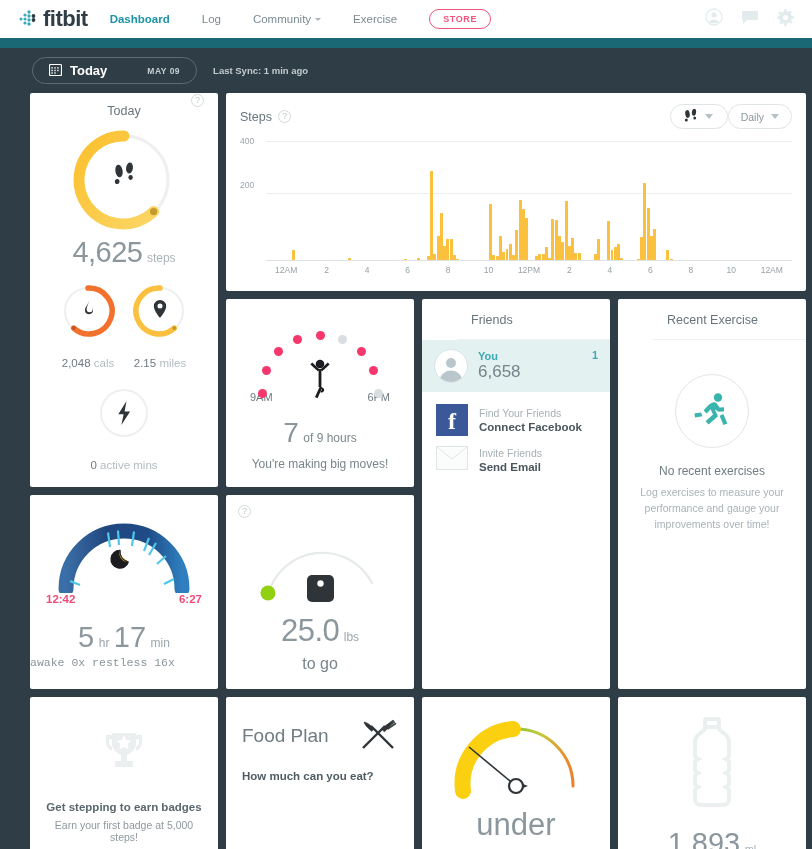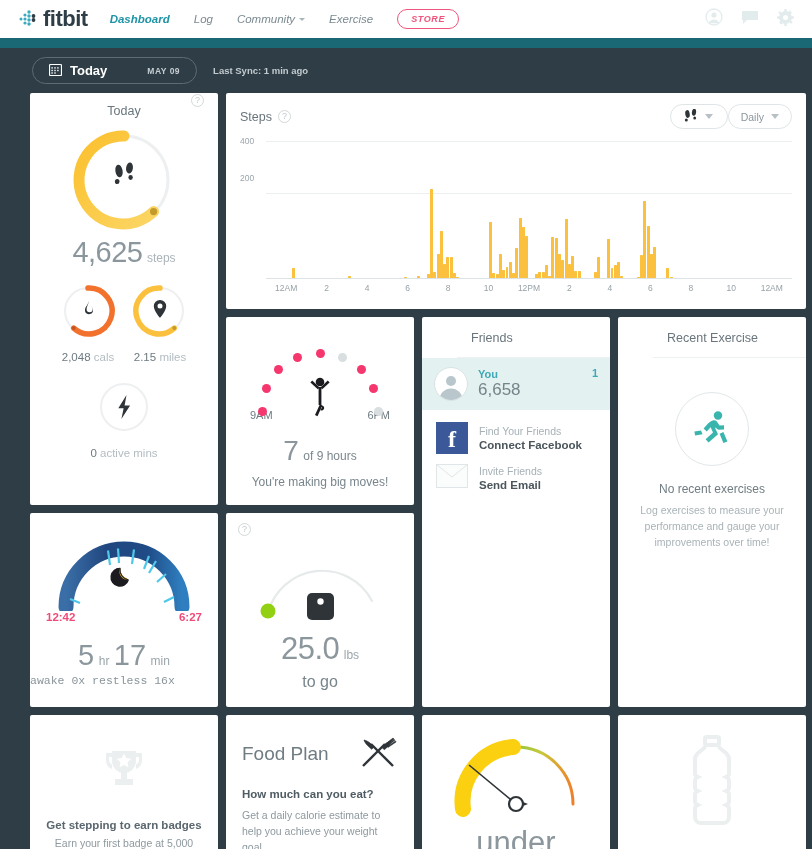--- a/index.html
+++ b/index.html
@@ -12,21 +12,21 @@
     overflow: hidden;
   }
   
   .topnav {
     height: 38px; background: #ffffff; display: flex; align-items: center;
     padding: 0 18px; position: relative;
   }
   .logo { display: flex; align-items: center; gap: 5px; margin-right: 22px; }
   .logo-mark { width: 20px; height: 20px; position: relative; }
   .logo-word { font-size: 22px; font-weight: bold; color: #2f3e46; letter-spacing: -0.5px; }
-  .navlinks { display: flex; align-items: center; gap: 24px; height: 100%; font-style: italic; }
+  .navlinks { display: flex; align-items: center; gap: 32px; height: 100%; }
   .navlink {
     font-size: 11.5px; color: #7b8a91; cursor: pointer; position: relative;
     height: 100%; display: flex; align-items: center;
   }
   .navlink.active { color: #1f93a6; font-weight: bold; }
   .navlink .caret {
     display: inline-block; width: 0; height: 0; margin-left: 4px;
     border-left: 3px solid transparent; border-right: 3px solid transparent;
     border-top: 3px solid #a9b5ba;
   }
@@ -79,37 +79,37 @@
   
   .c-today { grid-column: 1; grid-row: 1 / span 2; padding-bottom: 16px; }
   .today-head { display: flex; align-items: center; justify-content: center; position: relative; }
   .today-head .help { position: absolute; right: 14px; top: 1px; }
   .ring-wrap { display: flex; justify-content: center; margin-top: 8px; }
   .steps-val { text-align: center; margin-top: 2px; }
   .big-num { font-size: 29px; color: #8b979d; font-weight: 300; letter-spacing: -0.5px; }
   .unit { font-size: 12px; color: #aab4b9; }
   .mini-row { display: flex; justify-content: center; gap: 16px; margin-top: 14px; }
   .mini { text-align: center; }
-  .mini-label { font-size: 11.5px; color: #6d7a80; margin-top: 8px; }
+  .mini-label { font-size: 11.5px; color: #6d7a80; margin-top: 14px; }
   .mini-label .u { color: #b3bcc0; }
   
   .c-steps { grid-column: 2 / span 3; grid-row: 1; padding: 0 14px 14px; }
   .steps-head { display: flex; align-items: center; padding-top: 11px; }
   .steps-head .t { font-size: 12.5px; color: #68757c; margin-right: 6px; }
   .chart-ctrls { margin-left: auto; display: flex; gap: 0; }
   .ctrl {
     border: 1px solid #dfe4e6; border-radius: 14px; height: 25px; min-width: 58px;
     display: flex; align-items: center; justify-content: center; gap: 7px;
     font-size: 10.5px; color: #8b979d; padding: 0 12px; cursor: pointer;
   }
   .ctrl .chev {
     width: 0; height: 0; border-left: 4px solid transparent;
     border-right: 4px solid transparent; border-top: 5px solid #b7c0c4;
   }
-  .plot { position: relative; height: 138px; margin-top: 12px; }
+  .plot { position: relative; height: 120px; margin-top: 12px; }
   .ylab { position: absolute; left: 0; font-size: 8.5px; color: #9aa5aa; }
   .gridline { position: absolute; left: 26px; right: 0; height: 1px; background: #eceff0; }
   .axis { position: absolute; left: 26px; right: 0; bottom: 0; height: 1px; background: #dde2e4; }
   .bars { position: absolute; left: 26px; right: 0; bottom: 1px; height: 104px; display: flex; align-items: flex-end; }
   .bar { background: #fbc13e; margin-right: 0.35px; border-radius: 0.5px; }
   .xlabels { position: relative; margin-left: 26px; margin-top: 4px; height: 12px; }
   .xlab { position: absolute; font-size: 8.5px; color: #97a2a7; transform: translateX(-50%); white-space: nowrap; }
   
   .c-hourly { grid-column: 2; grid-row: 2; padding: 18px 0 16px; }
   .hour-dots { position: relative; width: 150px; height: 78px; margin: 0 auto; }
@@ -370,21 +370,21 @@
         <div class="ctrl">
           <span>Daily</span>
           <i class="chev"></i>
         </div>
       </div>
     </div>
 
     <div class="plot">
       <div class="ylab" style="top:-5px;">400</div>
       <div class="gridline" style="top:0px;"></div>
-      <div class="ylab" style="top:32px;text-align:right;">200</div>
+      <div class="ylab" style="top:39px;text-align:right;">200</div>
       <div class="gridline" style="top:52px;"></div>
       <div class="axis"></div>
       <div class="bars" id="bars">
           <div class="bar" style="flex: 1 1 0px; height: 0px; background: transparent;"></div>
           <div class="bar" style="flex: 1 1 0px; height: 0px; background: transparent;"></div>
           <div class="bar" style="flex: 1 1 0px; height: 0px; background: transparent;"></div>
           <div class="bar" style="flex: 1 1 0px; height: 0px; background: transparent;"></div>
           <div class="bar" style="flex: 1 1 0px; height: 0px; background: transparent;"></div>
           <div class="bar" style="flex: 1 1 0px; height: 0px; background: transparent;"></div>
           <div class="bar" style="flex: 1 1 0px; height: 0px; background: transparent;"></div>
@@ -737,21 +737,20 @@
           <path d="M35 3l-8 6.3.8.9L36 4z" stroke-width="0.6"></path>
           <path d="M36.3 4.4l-8.2 5.9.8.9 8-6z" stroke-width="0.6"></path>
           <path d="M37.5 6l-8.3 5.5.7 1 8.2-5.6z" stroke-width="0.6"></path>
           <path d="M35 31L13 9" stroke-width="2.4" fill="none"></path>
           <path d="M6 5c2 .5 5.5 2 7.5 4.5l2.4 2.6-2.2 2.2-2.6-2.4C8.6 9.9 6.5 7 6 5z" stroke-width="0.7"></path>
         </g>
           </svg>
       </span>
     </div>
     <div class="food-q">How much can you eat?</div>
-    <div class="food-d">Get a daily calorie estimate to help you achieve your weight goal.</div>
 
   </div>
 
   <div class="card c-cals">
     <div class="gauge">
       <svg width="150" height="82" viewBox="0 0 150 82">
         <defs>
           <linearGradient id="ggauge" x1="0" y1="0" x2="1" y2="0">
             <stop offset="0" stop-color="#8cc63f"></stop>
               <stop offset="0.45" stop-color="#c9c83a"></stop>

